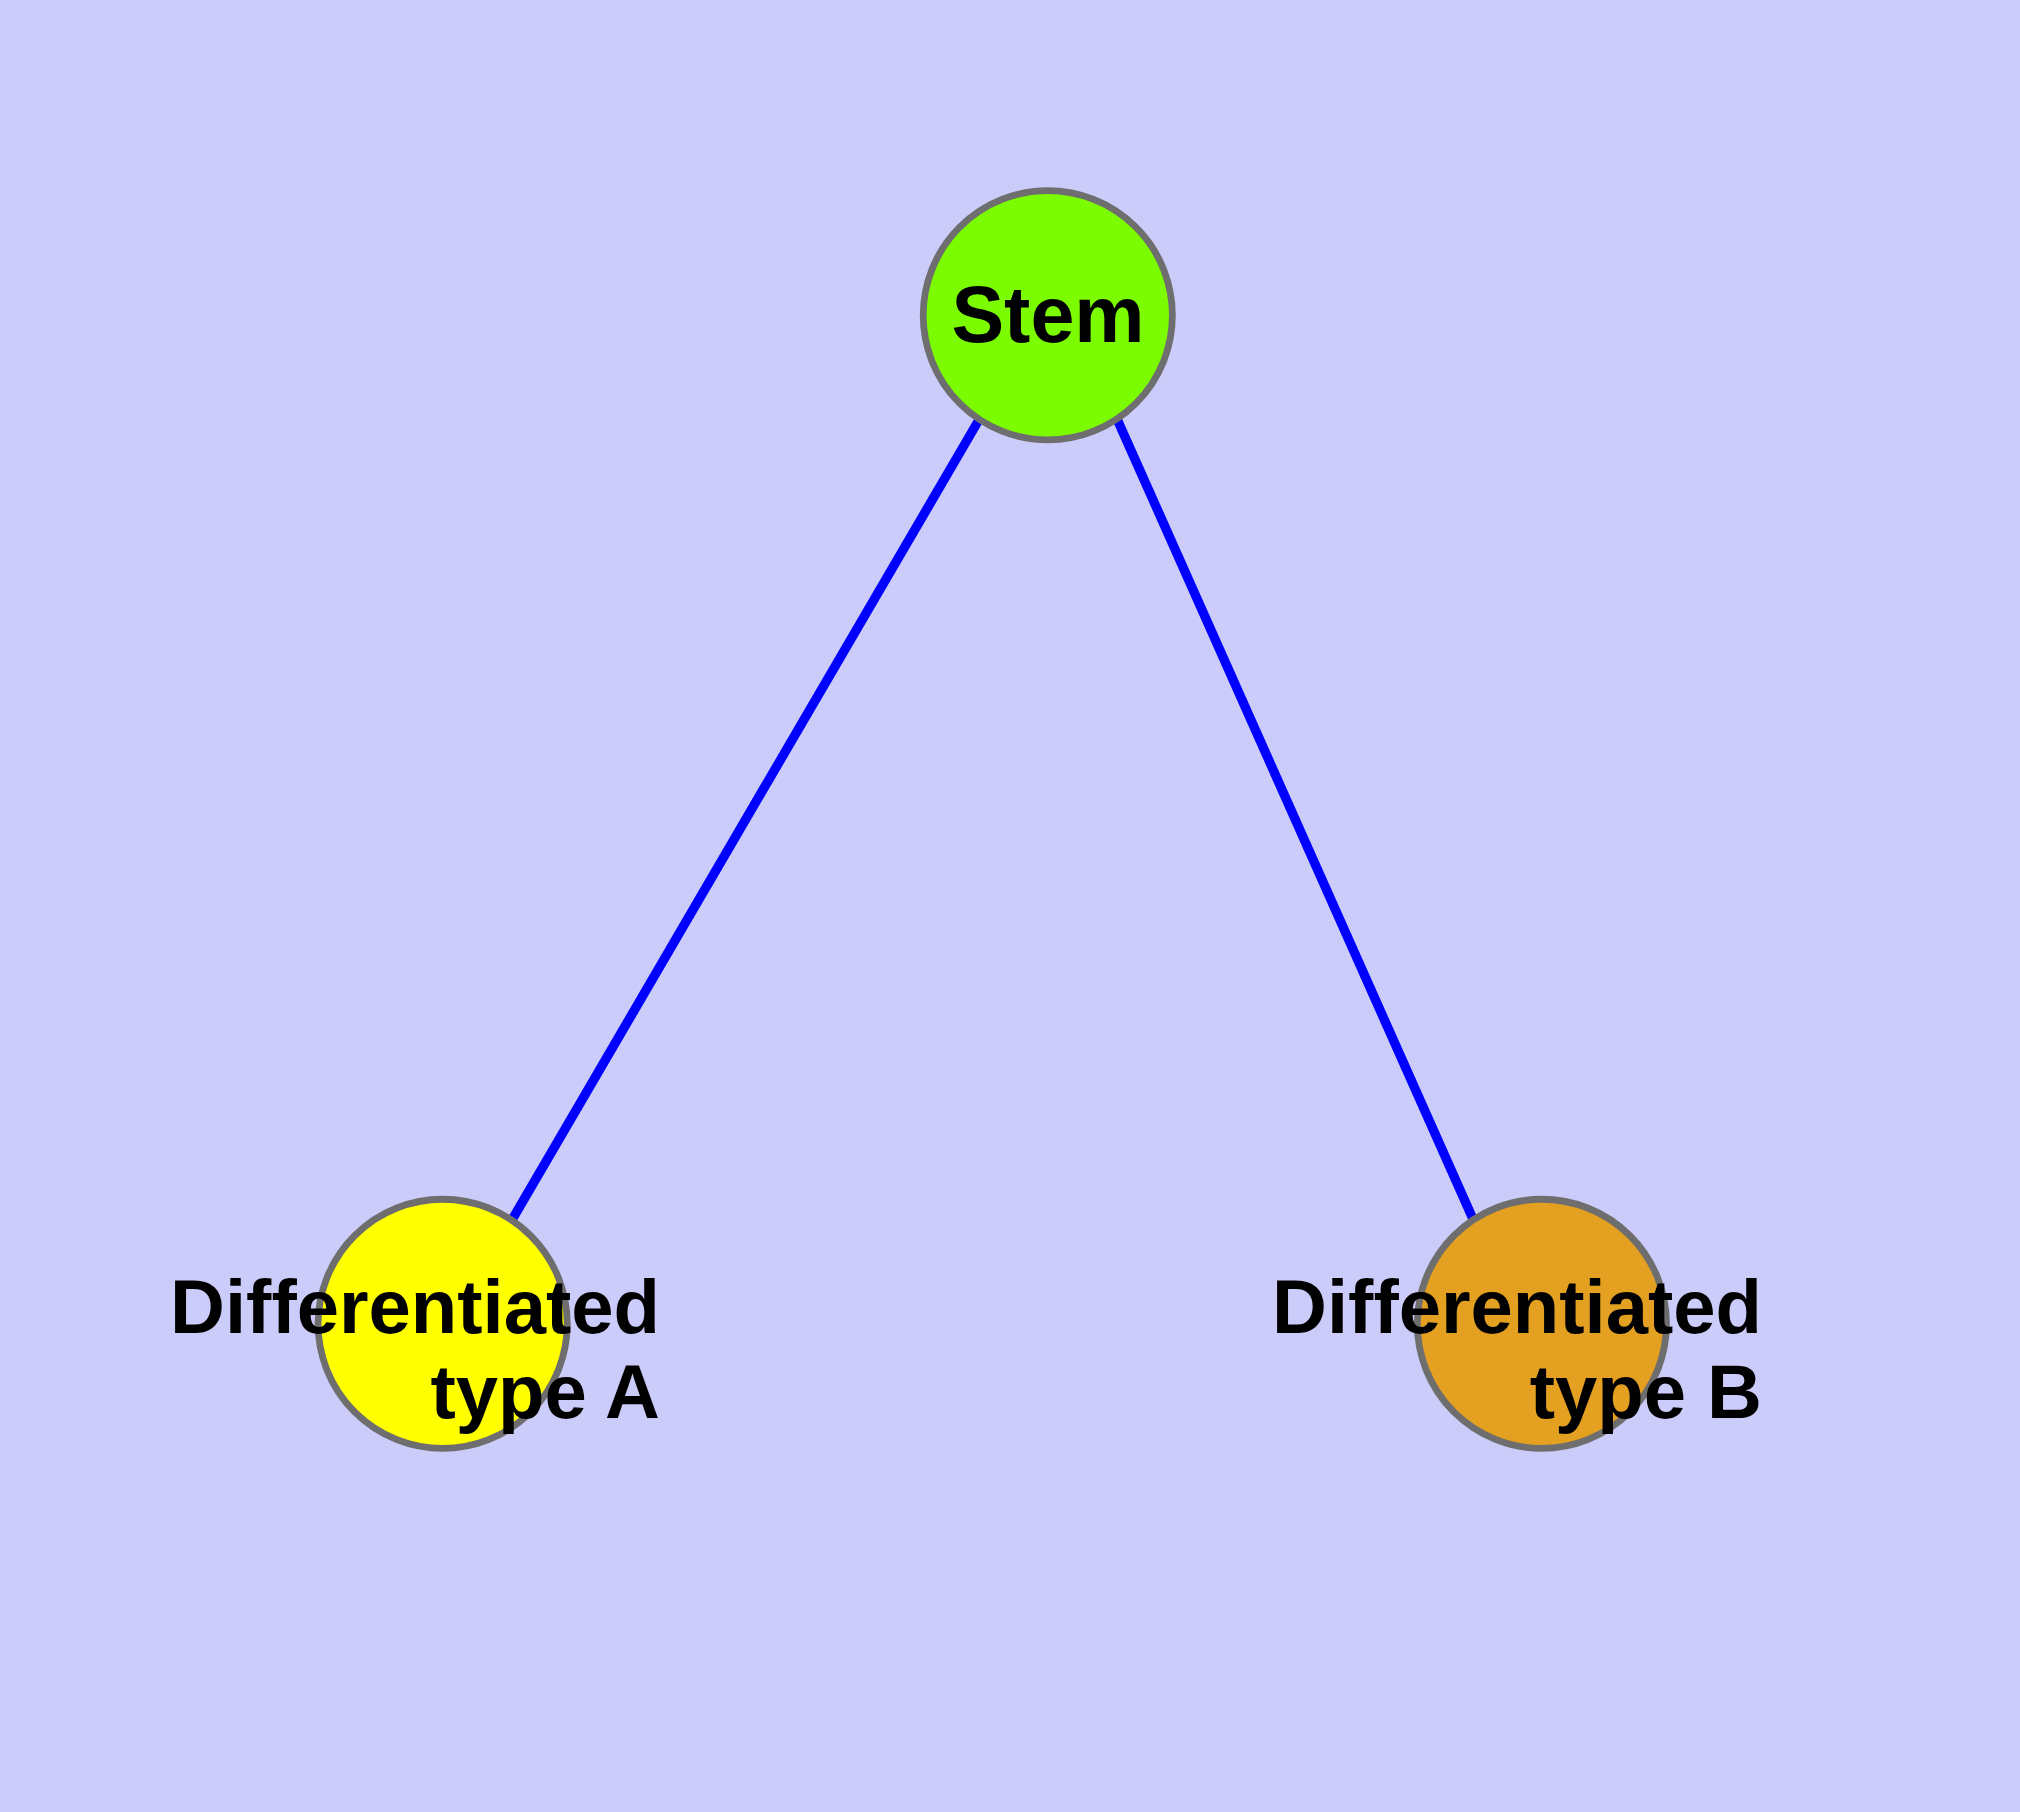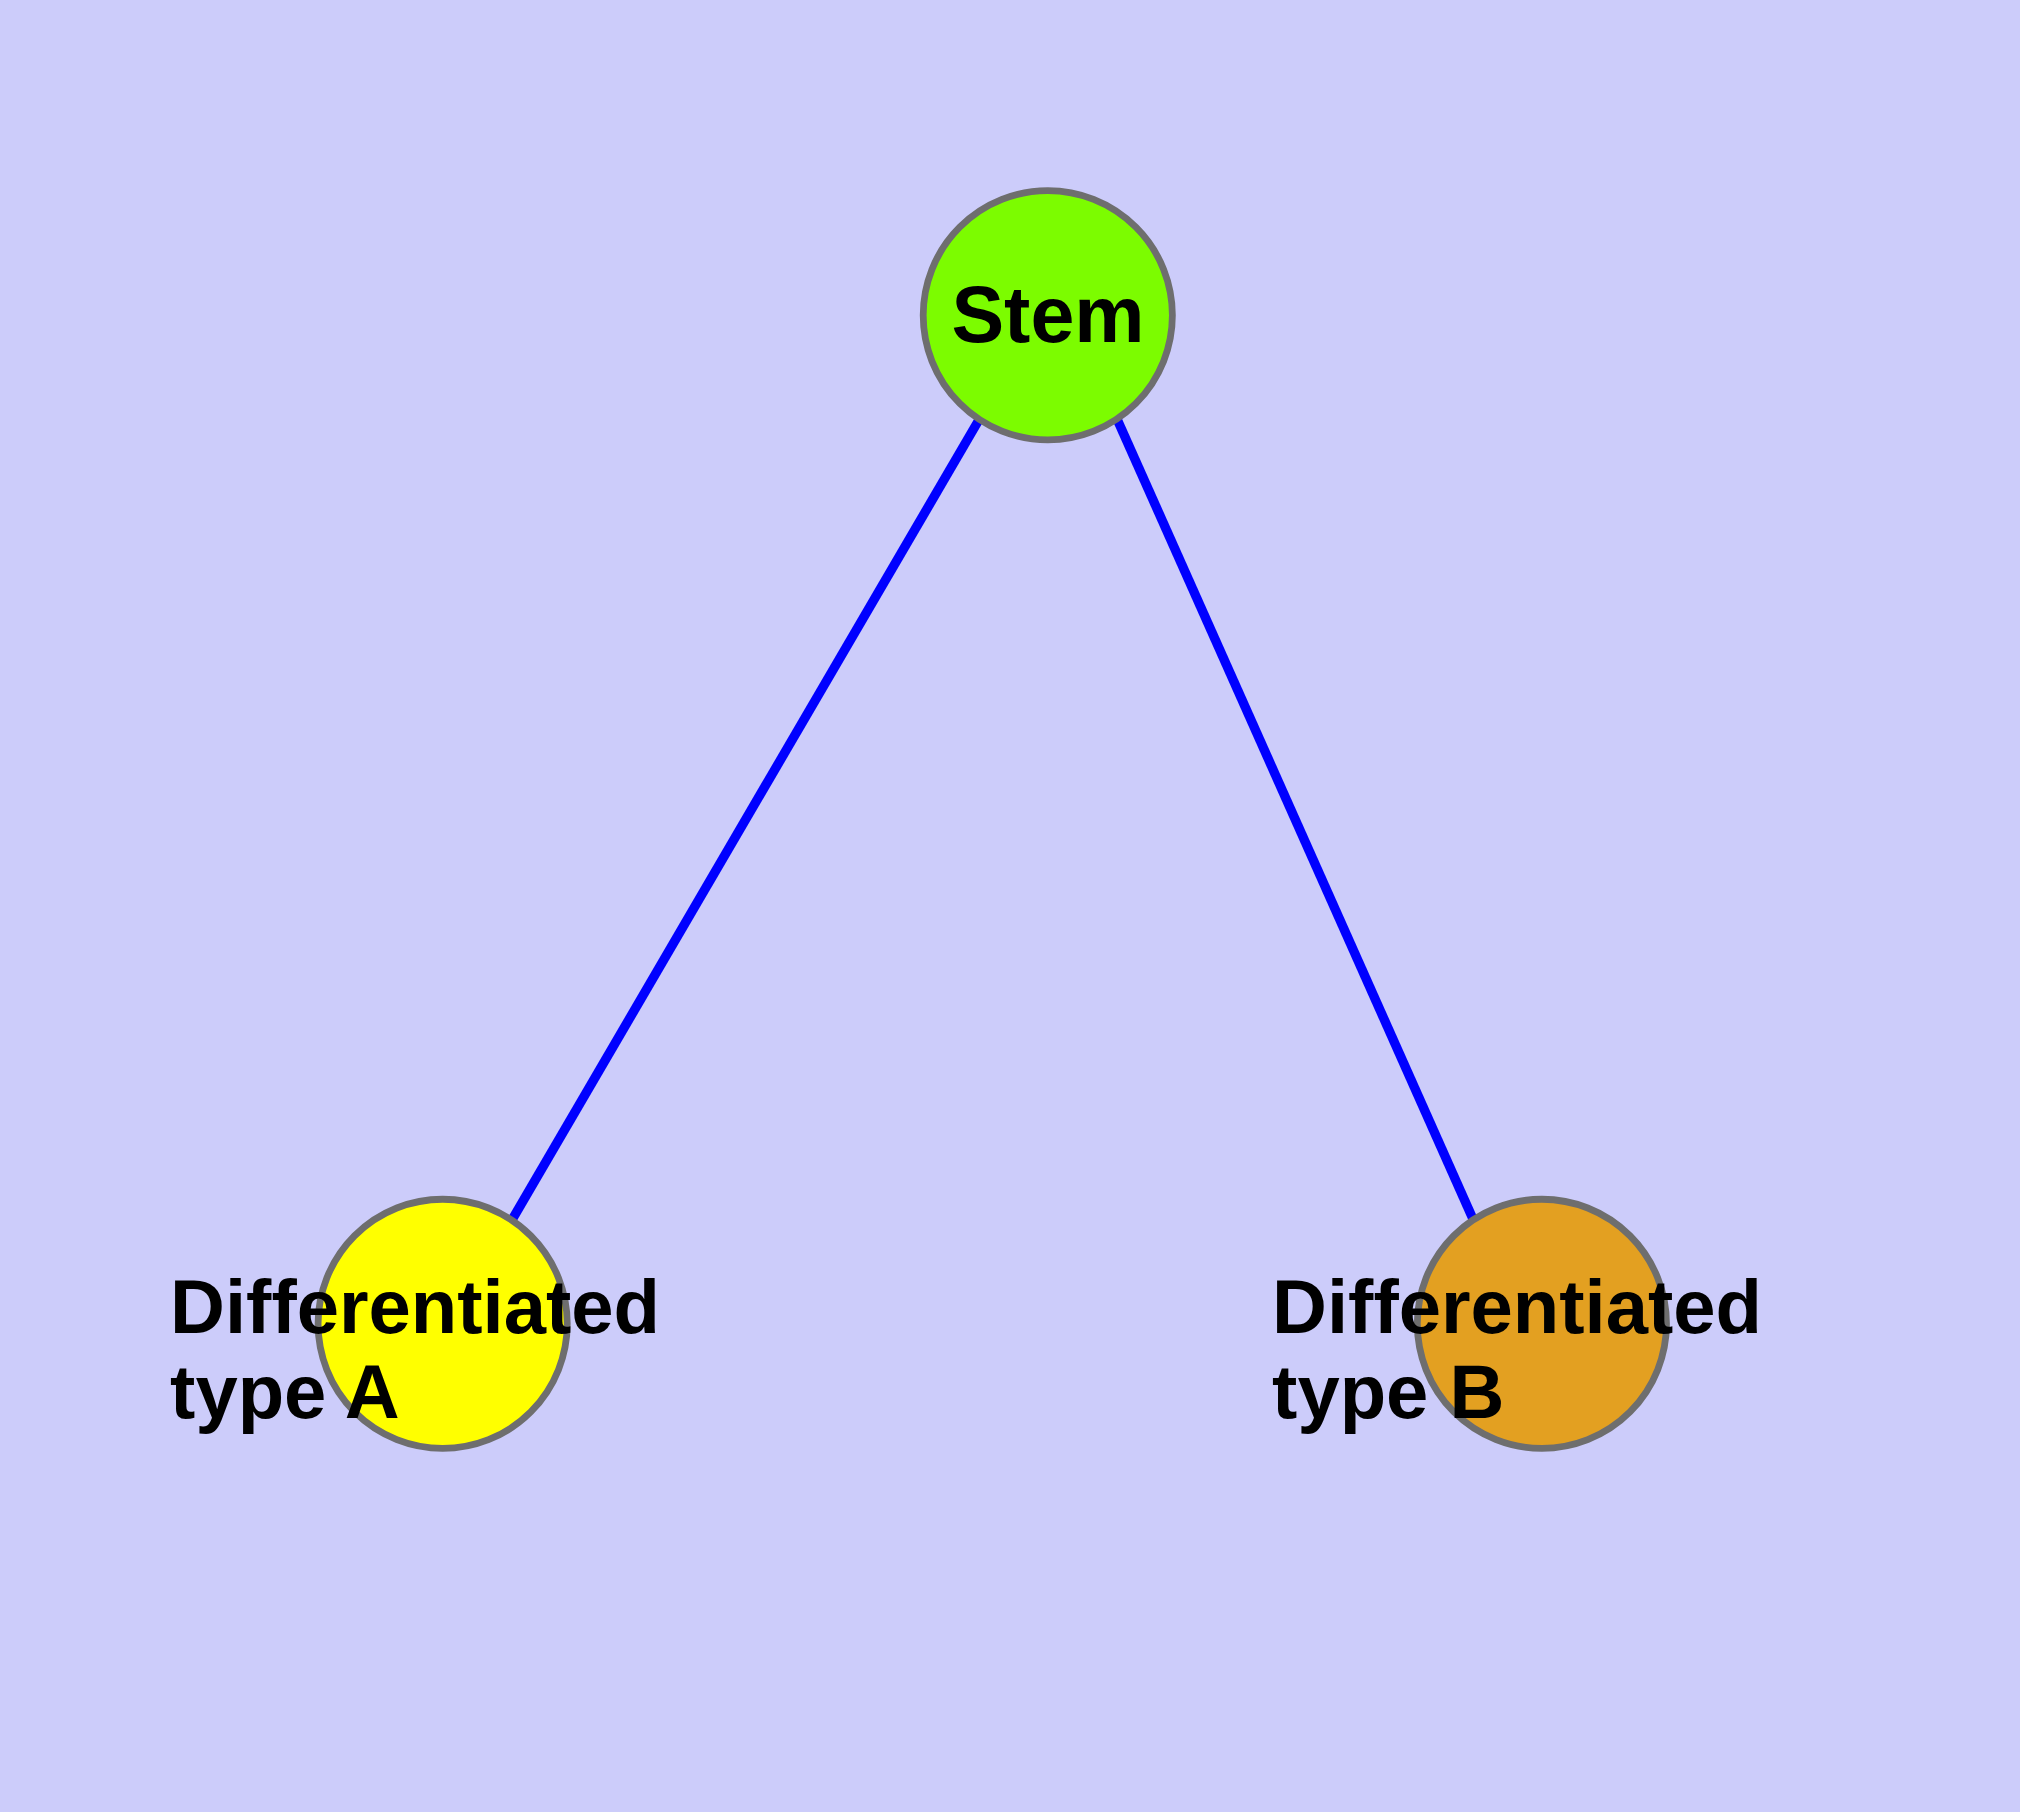--- a/index.html
+++ b/index.html
@@ -20,21 +20,21 @@
     left: 0;
     top: 0;
     width: 2021px;
     height: 1812px;
   }
   .node-label {
     position: absolute;
     color: #000000;
     font-family: "Liberation Sans", sans-serif;
     font-weight: bold;
-    text-align: left;
+    text-align: right;
     line-height: 1.12;
     white-space: pre;
     pointer-events: none;
     transform: translate(-50%, -50%);
   }
   #label-stem {
     left: 1048px;
     top: 315px;
     font-size: 79px;
   }

